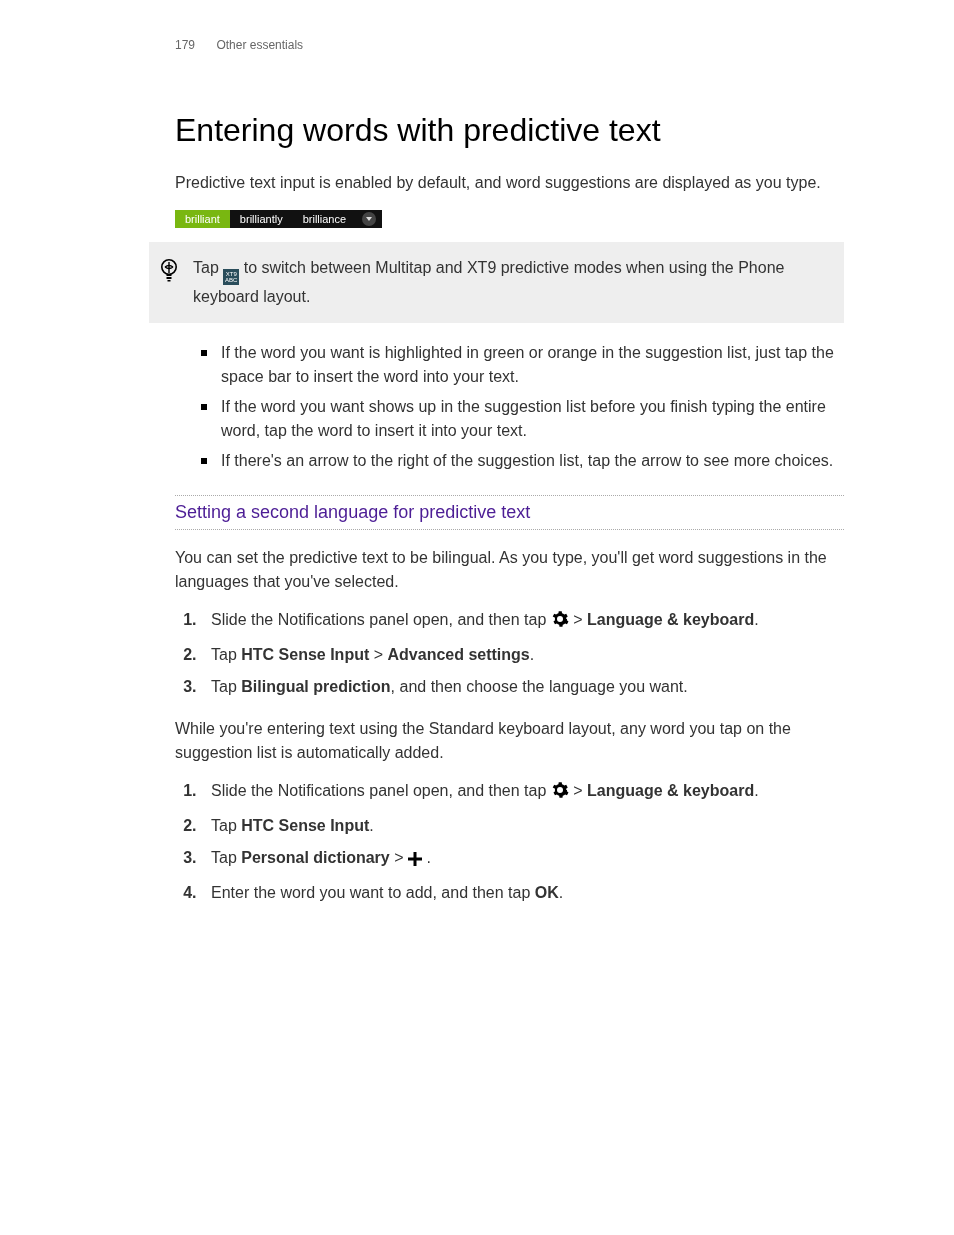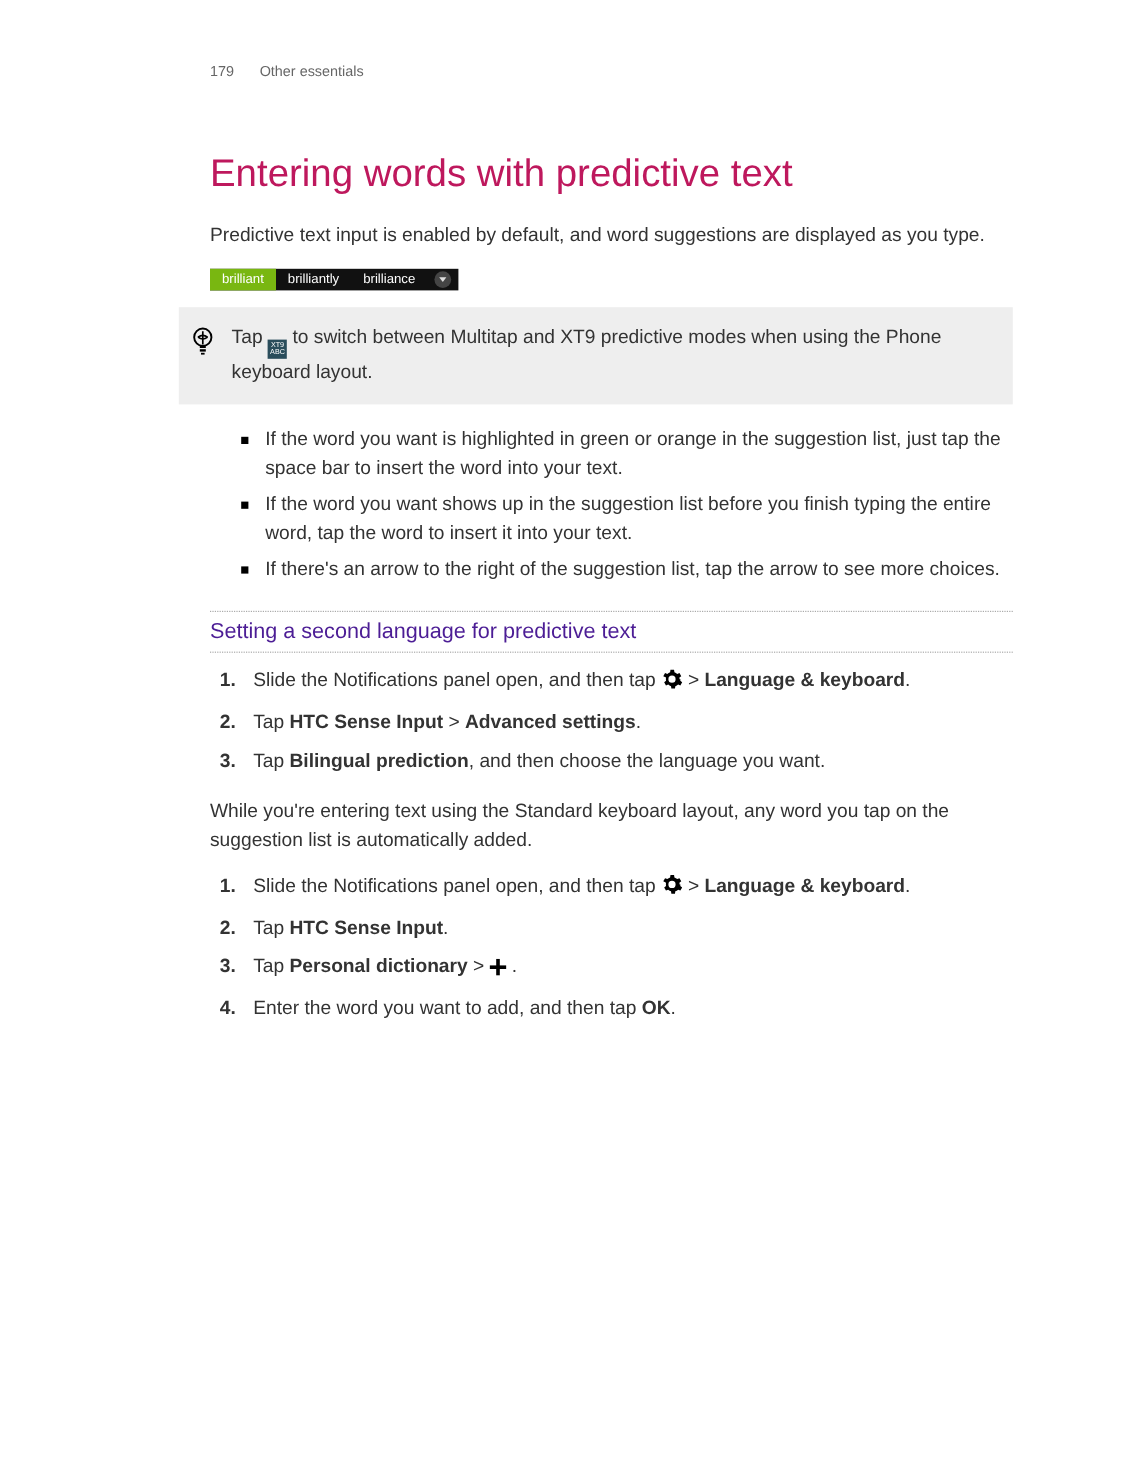--- a/index.html
+++ b/index.html
@@ -4,31 +4,31 @@
 <style>
   body {
     margin: 0;
     padding: 0;
     background: #fff;
     font-family: "Helvetica Neue", Helvetica, Arial, sans-serif;
     color: #333;
     width: 954px;
   }
   .page {
-    padding: 52px 110px 60px 175px;
+    padding: 38px 110px 60px 175px;
     box-sizing: border-box;
   }
   .hdr {
     font-size: 12px;
     color: #666;
     margin-bottom: 60px;
   }
   .hdr .pno { margin-right: 18px; }
   h1 {
-    color: #be185d;
+    color: #000000;
     font-weight: 400;
     font-size: 32px;
     margin: 0 0 22px 0;
   }
   p {
     font-size: 16px;
     line-height: 1.5;
     margin: 16px 0 14px 0;
   }
   .suggestion-bar {
@@ -183,20 +183,21 @@
   </div>
 
 
   <ul class="bullets">
     <li>If the word you want is highlighted in green or orange in the suggestion list, just tap the space bar to insert the word into your text.</li>
     <li>If the word you want shows up in the suggestion list before you finish typing the entire word, tap the word to insert it into your text.</li>
     <li>If there's an arrow to the right of the suggestion list, tap the arrow to see more choices.</li>
   </ul>
 
   <h2>Setting a second language for predictive text</h2>
+  <p>You can set the predictive text to be bilingual. As you type, you'll get word suggestions in the languages that you've selected.</p>
 
   <ol class="steps">
     <li>
       <span>Slide the Notifications panel open, and then tap </span><span class="gear-icon"><svg width="18" height="18" viewBox="0 0 24 24">
             <path fill="#000" d="M12 8a4 4 0 1 0 0 8 4 4 0 0 0 0-8zm9.4 4c0 .6-.1 1.2-.2 1.8l2.1 1.6-2 3.5-2.5-1a8 8 0 0 1-3.1 1.8l-.4 2.7h-4l-.4-2.7a8 8 0 0 1-3.1-1.8l-2.5 1-2-3.5 2.1-1.6c-.1-.6-.2-1.2-.2-1.8s.1-1.2.2-1.8L2.3 8.6l2-3.5 2.5 1A8 8 0 0 1 9.9 4.3L10.3 1.6h4l.4 2.7a8 8 0 0 1 3.1 1.8l2.5-1 2 3.5-2.1 1.6c.1.6.2 1.2.2 1.8z"></path>
             <circle cx="12" cy="12" r="2.2" fill="#fff"></circle>
           </svg></span><span> &gt; </span><span class="bold">Language &amp; keyboard</span><span>.</span>
     </li>
     <li>
       <span>Tap </span><span class="bold">HTC Sense Input</span><span> &gt; </span><span class="bold">Advanced settings</span><span>.</span>

